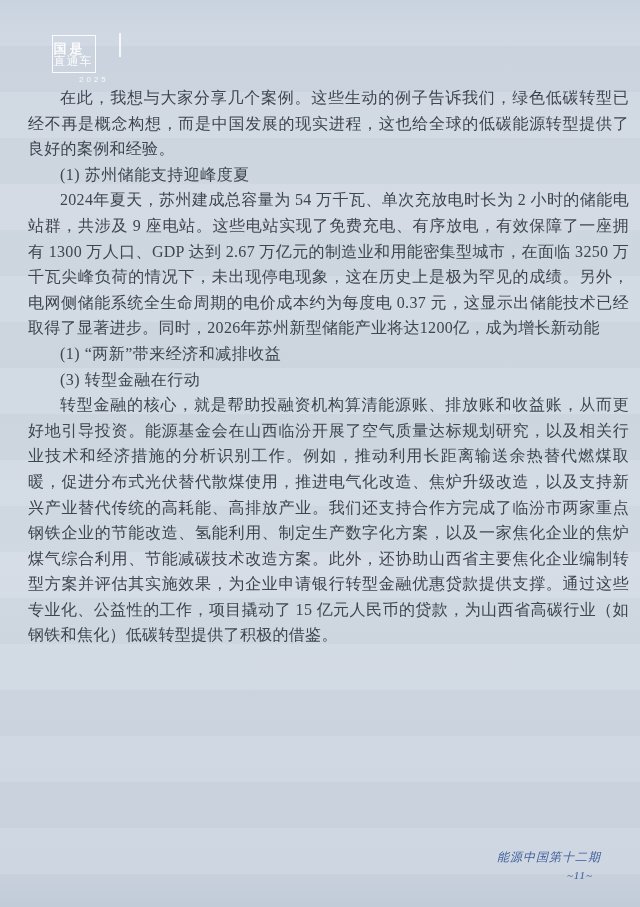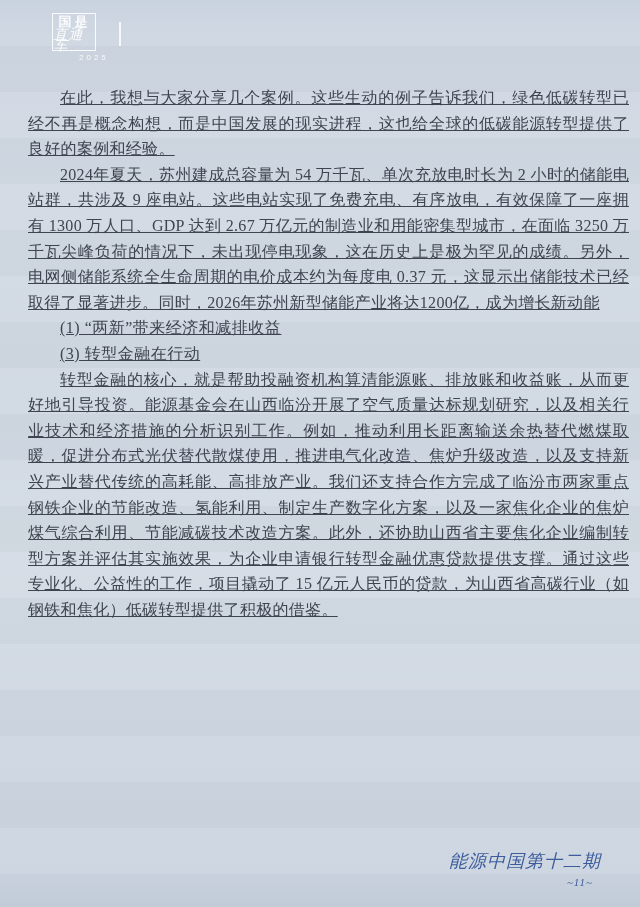--- a/index.html
+++ b/index.html
@@ -28,26 +28,27 @@
     align-items: center;
   }
   .logo-col {
     display: flex; flex-direction: column; align-items: center;
     margin-right: 10px;
   }
   .logo-box {
     width: 44px; height: 38px;
     border: 1.5px solid rgba(255,255,255,0.88);
     display: flex; flex-direction: column;
-    align-items: center; justify-content: center;
+    justify-content: center;
     color: rgba(255,255,255,0.92);
     box-sizing: border-box;
+    margin-top: 22px;
   }
   .logo-line1 { font-size: 13px; font-weight: bold; letter-spacing: 3px; line-height: 15px; }
-  .logo-line2 { font-size: 14px; letter-spacing: 1px; line-height: 11px; font-style: italic; }
+  .logo-line2 { font-size: 12px; letter-spacing: 1px; line-height: 11px; }
   .logo-year {
     margin-top: 2px;
     font-size: 8px; letter-spacing: 3px;
     color: rgba(255,255,255,0.85);
     font-family: "Liberation Sans", sans-serif;
     margin-left: 39px;
   }
   .header-divider {
     width: 2px; height: 24px;
     background: rgba(255,255,255,0.8);
@@ -61,21 +62,20 @@
     color: rgba(255,255,255,0.95);
     margin-bottom: 8px;
     white-space: nowrap;
   }
 
   
   .content {
     position: absolute;
     top: 85px; left: 28px; right: 11px;
     color: #3e4550;
-    text-decoration: underline;
   }
   .content p {
     margin: 0;
     text-indent: 2em;
     font-size: 16px;
     line-height: 25.6px;
     text-align: justify;
     letter-spacing: 0.3px;
   }
   .content p.section-heading {
@@ -84,21 +84,21 @@
 
   
   .footer {
     position: absolute;
     right: 39px; top: 849px;
     text-align: right;
     font-style: italic;
     color: #3c5c9c;
   }
   .footer-journal {
-    font-size: 18px;
+    font-size: 12px;
     letter-spacing: 1px;
   }
   .footer-page {
     font-size: 11px;
     margin-top: 3px;
     padding-right: 8px;
     letter-spacing: 1px;
   }
 </style>
 </head>
@@ -112,20 +112,21 @@
         <span class="logo-line1">国是</span>
         <span class="logo-line2">直通车</span>
       </div>
       <span class="logo-year">2025</span>
     </div>
     <div class="header-divider"></div>
   </div>
 
   <div class="content">
     <p class="body-paragraph">在此，我想与大家分享几个案例。这些生动的例子告诉我们，绿色低碳转型已经不再是概念构想，而是中国发展的现实进程，这也给全球的低碳能源转型提供了良好的案例和经验。</p>
+    <p class="section-heading">(1) 苏州储能支持迎峰度夏</p>
     <p class="body-paragraph">2024年夏天，苏州建成总容量为 54 万千瓦、单次充放电时长为 2 小时的储能电站群，共涉及 9 座电站。这些电站实现了免费充电、有序放电，有效保障了一座拥有 1300 万人口、GDP 达到 2.67 万亿元的制造业和用能密集型城市，在面临 3250 万千瓦尖峰负荷的情况下，未出现停电现象，这在历史上是极为罕见的成绩。另外，电网侧储能系统全生命周期的电价成本约为每度电 0.37 元，这显示出储能技术已经取得了显著进步。同时，2026年苏州新型储能产业将达1200亿，成为增长新动能</p>
     <p class="section-heading">(1) “两新”带来经济和减排收益</p>
     <p class="section-heading">(3) 转型金融在行动</p>
     <p class="body-paragraph">转型金融的核心，就是帮助投融资机构算清能源账、排放账和收益账，从而更好地引导投资。能源基金会在山西临汾开展了空气质量达标规划研究，以及相关行业技术和经济措施的分析识别工作。例如，推动利用长距离输送余热替代燃煤取暖，促进分布式光伏替代散煤使用，推进电气化改造、焦炉升级改造，以及支持新兴产业替代传统的高耗能、高排放产业。我们还支持合作方完成了临汾市两家重点钢铁企业的节能改造、氢能利用、制定生产数字化方案，以及一家焦化企业的焦炉煤气综合利用、节能减碳技术改造方案。此外，还协助山西省主要焦化企业编制转型方案并评估其实施效果，为企业申请银行转型金融优惠贷款提供支撑。通过这些专业化、公益性的工作，项目撬动了 15 亿元人民币的贷款，为山西省高碳行业（如钢铁和焦化）低碳转型提供了积极的借鉴。</p>
   </div>
 
   <div class="footer">
     <div class="footer-journal">能源中国第十二期</div>
     <div class="footer-page">~11~</div>
   </div>

